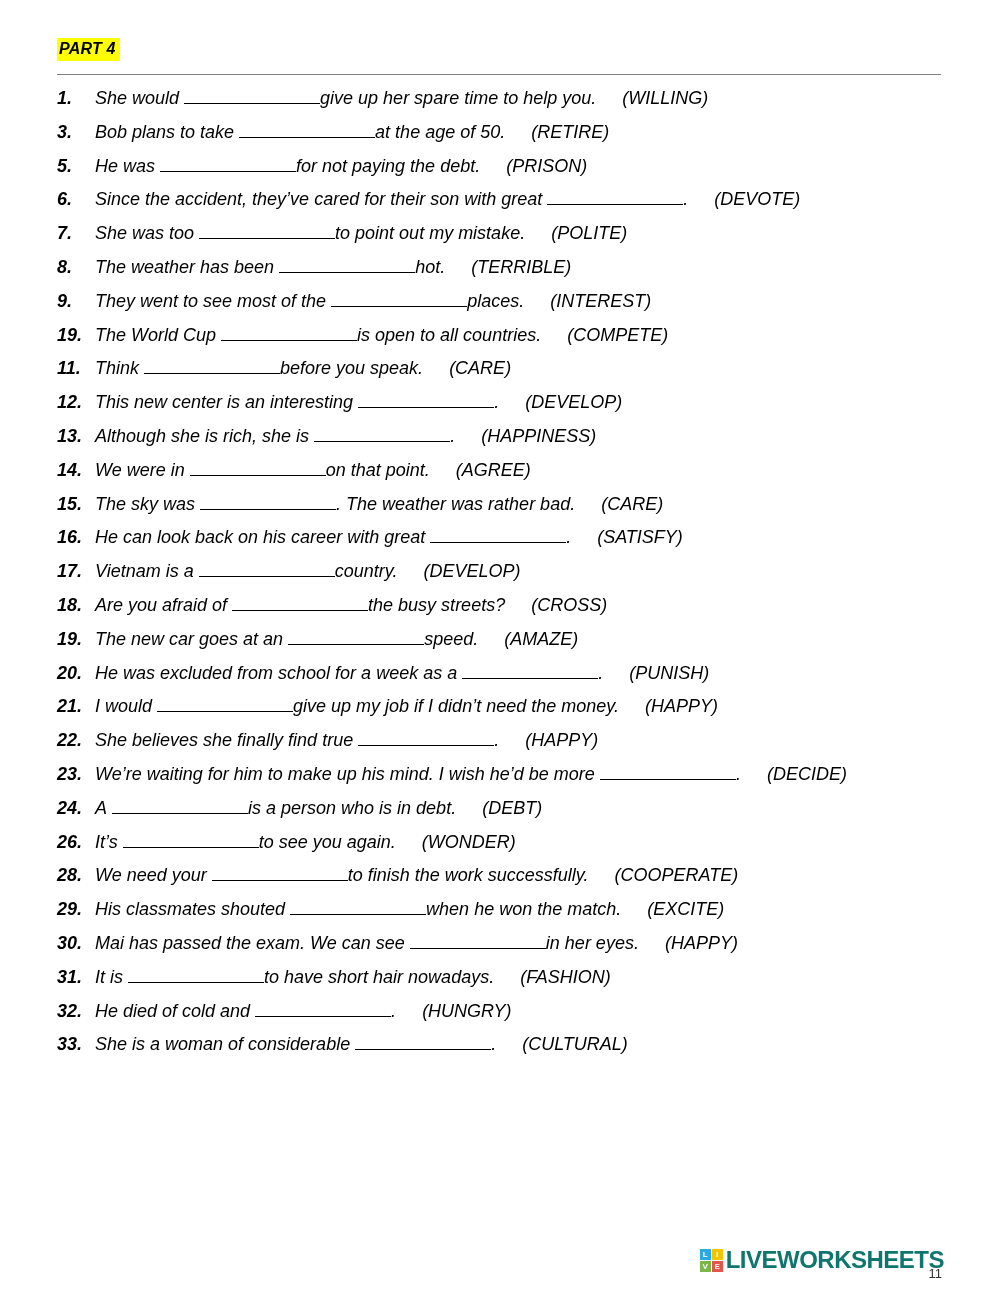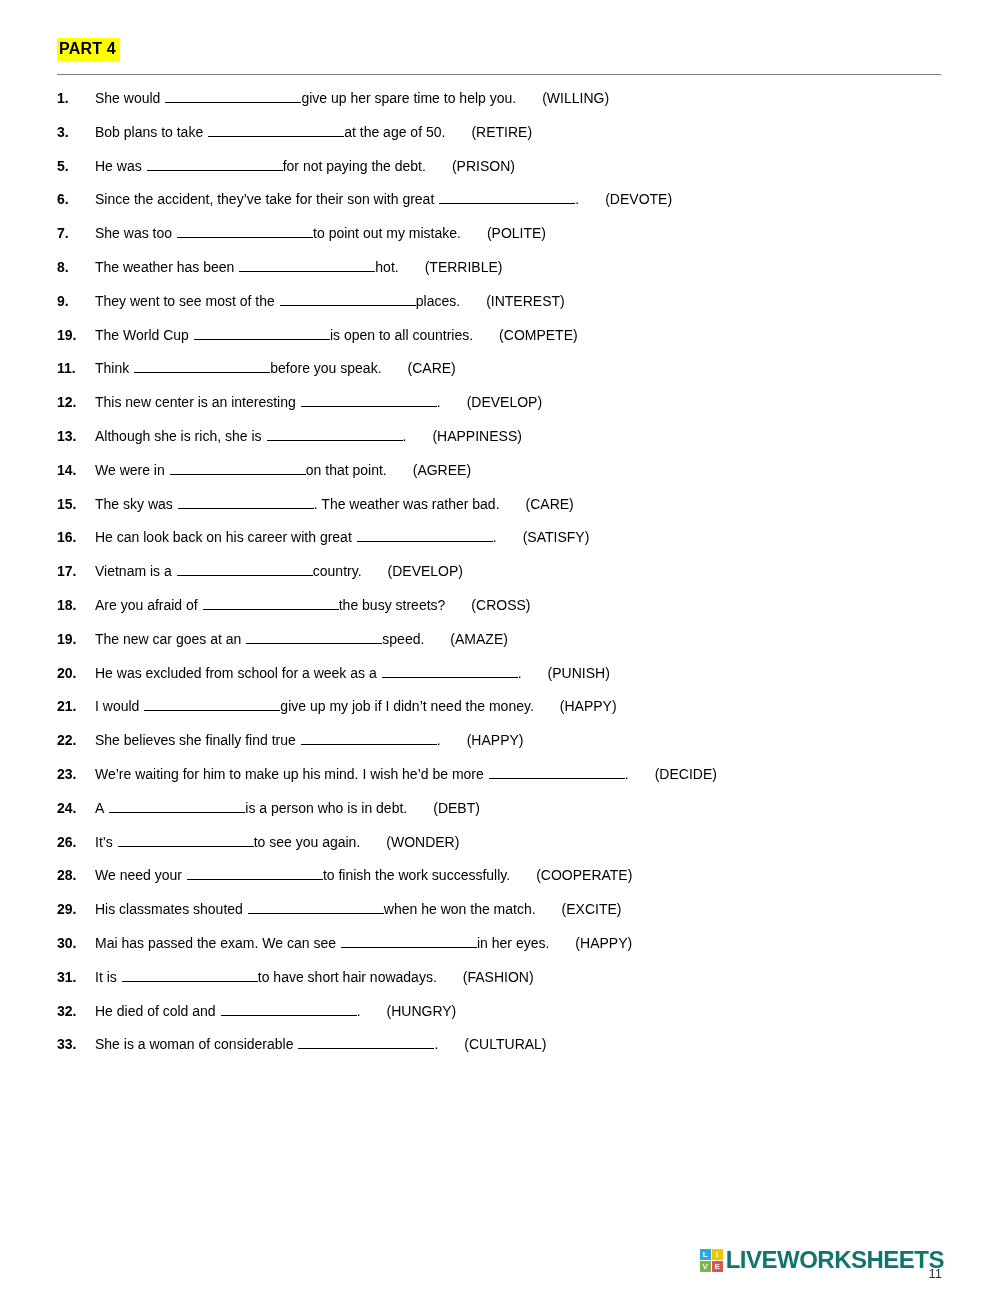--- a/index.html
+++ b/index.html
@@ -10,20 +10,21 @@
   body {
     width: 1000px;
     height: 1291px;
     position: relative;
     font-family: "Liberation Sans", sans-serif;
     color: #000000;
     overflow: hidden;
   }
   .page {
     padding: 38px 25px 0 57px;
+    font-style: italic;
   }
   .part-label {
     display: inline-block;
     background: #ffff00;
     font-weight: bold;
     font-size: 16px;
     padding: 2px 4px 3px 2px;
     letter-spacing: 0.2px;
   }
   .divider {
@@ -34,21 +35,21 @@
     height: 0;
   }
   .exercise-list {
     list-style: none;
     margin: 7px 0 0 0;
     padding: 0;
   }
   .row {
     height: 33.8px;
     line-height: 33.8px;
-    font-size: 14px;
+    font-size: 18px;
     white-space: nowrap;
   }
   .num {
     display: inline-block;
     width: 38px;
     font-weight: bold;
   }
   .blank {
     display: inline-block;
     width: 136px;
@@ -108,21 +109,21 @@
   <hr class="divider">
   <ol class="exercise-list">
   <li class="row"><span class="num">1.</span><span class="before">She would</span><span class="blank"></span><span class="after">give up her spare time to help you.</span><span class="hint">(WILLING)</span></li>
 
 
   <li class="row"><span class="num">3.</span><span class="before">Bob plans to take</span><span class="blank"></span><span class="after">at the age of 50.</span><span class="hint">(RETIRE)</span></li>
 
 
   <li class="row"><span class="num">5.</span><span class="before">He was</span><span class="blank"></span><span class="after">for not paying the debt.</span><span class="hint">(PRISON)</span></li>
 
-  <li class="row"><span class="num">6.</span><span class="before">Since the accident, they’ve take for their son with great</span><span class="blank"></span><span class="after">.</span><span class="hint">(DEVOTE)</span></li>
+  <li class="row"><span class="num">6.</span><span class="before">Since the accident, they’ve cared for their son with great</span><span class="blank"></span><span class="after">.</span><span class="hint">(DEVOTE)</span></li>
 
   <li class="row"><span class="num">7.</span><span class="before">She was too</span><span class="blank"></span><span class="after">to point out my mistake.</span><span class="hint">(POLITE)</span></li>
 
   <li class="row"><span class="num">8.</span><span class="before">The weather has been</span><span class="blank"></span><span class="after">hot.</span><span class="hint">(TERRIBLE)</span></li>
 
   <li class="row"><span class="num">9.</span><span class="before">They went to see most of the</span><span class="blank"></span><span class="after">places.</span><span class="hint">(INTEREST)</span></li>
 
   <li class="row"><span class="num">19.</span><span class="before">The World Cup</span><span class="blank"></span><span class="after">is open to all countries.</span><span class="hint">(COMPETE)</span></li>
 
   <li class="row"><span class="num">11.</span><span class="before">Think</span><span class="blank"></span><span class="after">before you speak.</span><span class="hint">(CARE)</span></li>

